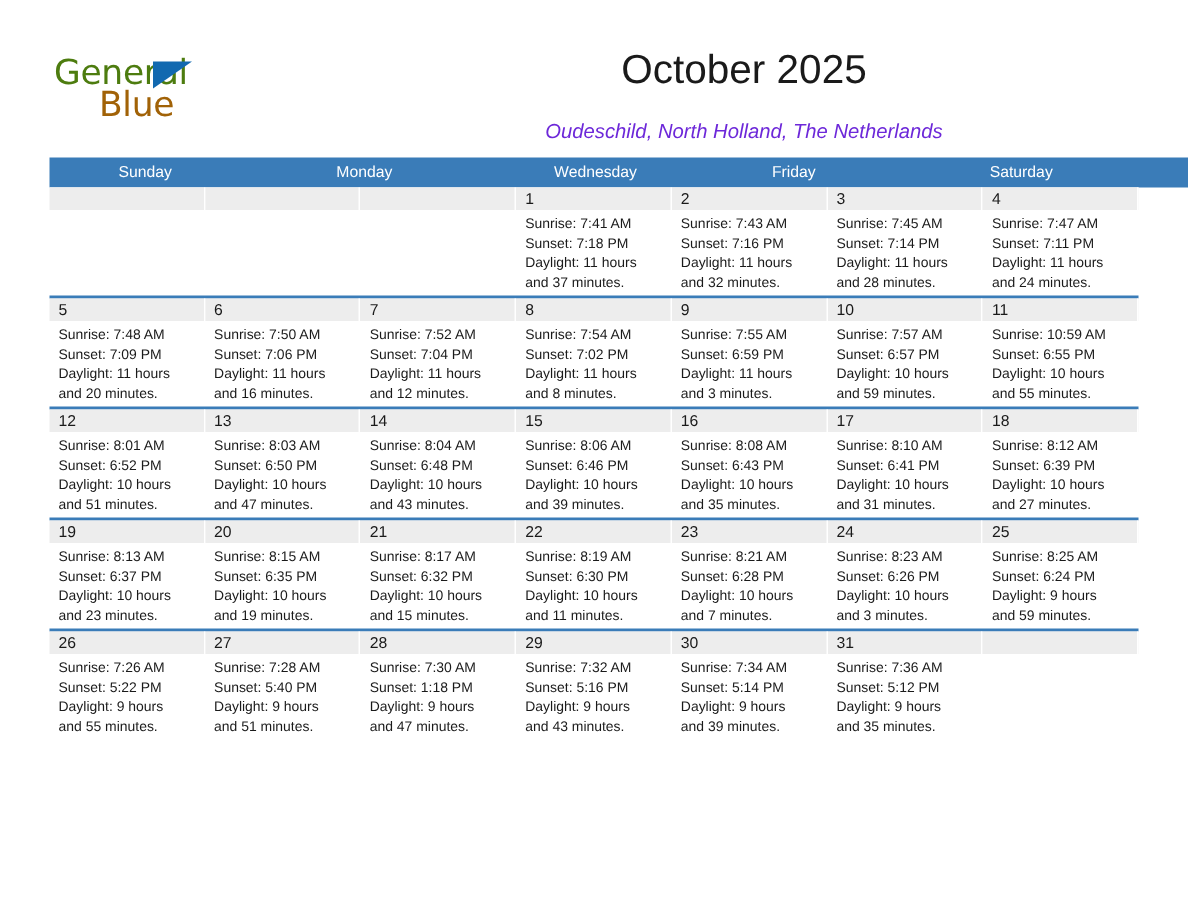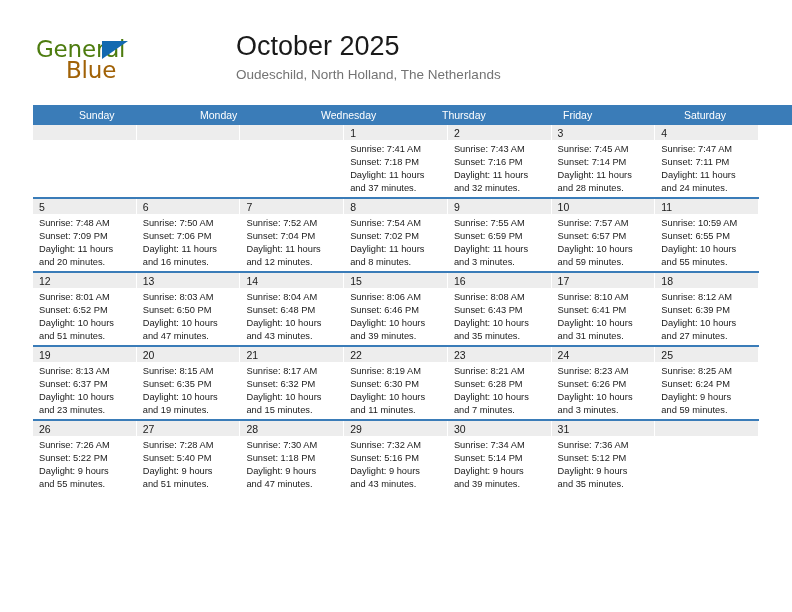--- a/index.html
+++ b/index.html
@@ -67,37 +67,38 @@
     letter-spacing: -0.2px;
     color: #a16207;
     font-family: "DejaVu Sans", sans-serif;
     font-weight: 400;
   }
 
   .title-block {
     position: absolute;
     right: 36px;
     top: 30px;
-    text-align: left;
+    text-align: center;
     width: 520px;
   }
   .cal-title {
     font-size: 27px;
     line-height: 32px;
     color: #1a1a1a;
     font-weight: 400;
     white-space: nowrap;
   }
   .cal-subtitle {
-    margin-top: 5px;
+    margin-top: 18px;
     font-size: 13.5px;
     line-height: 16px;
-    color: #737373;
+    color: #6d28d9;
     font-weight: 400;
     white-space: nowrap;
+    font-style: italic;
   }
 
   
   .calendar {
     position: absolute;
     left: 33px;
     top: 105px;
     width: 726px;
   }
 
@@ -182,21 +183,20 @@
       <div class="cal-subtitle">Oudeschild, North Holland, The Netherlands</div>
     </div>
 
   </div>
 
   <div class="calendar">
     <div class="weekday-row" id="weekday-row">
         <div class="weekday-cell">Sunday</div>
         <div class="weekday-cell">Monday</div>
         <div class="weekday-cell">Wednesday</div>
-        <div class="weekday-cell">Thursday</div>
         <div class="weekday-cell">Friday</div>
         <div class="weekday-cell">Saturday</div>
       </div>
     <div id="weeks-container">
         <div class="week-row first">
           <div class="day-cell empty">
             <div class="day-number-band"></div>
             <div class="day-body"></div>
           </div>
           <div class="day-cell empty">

